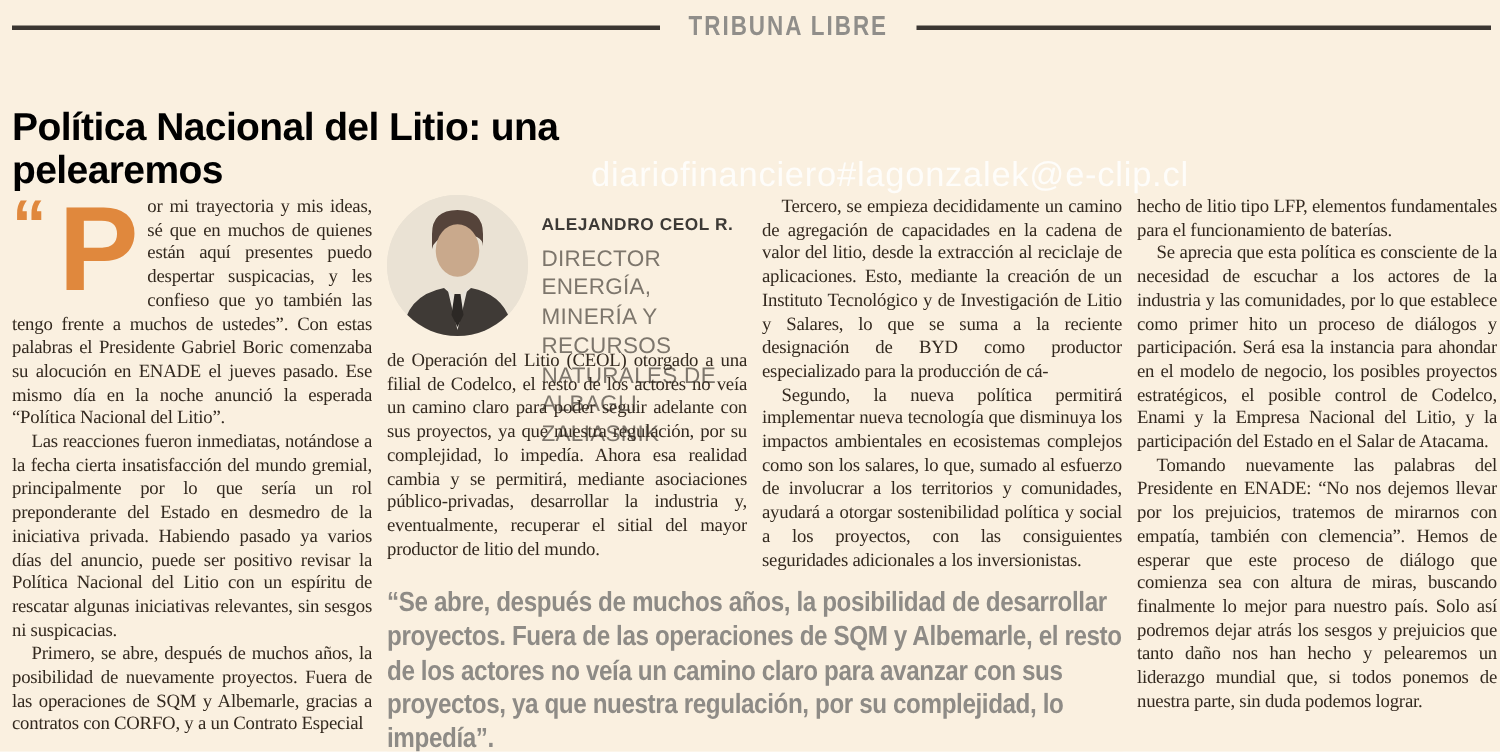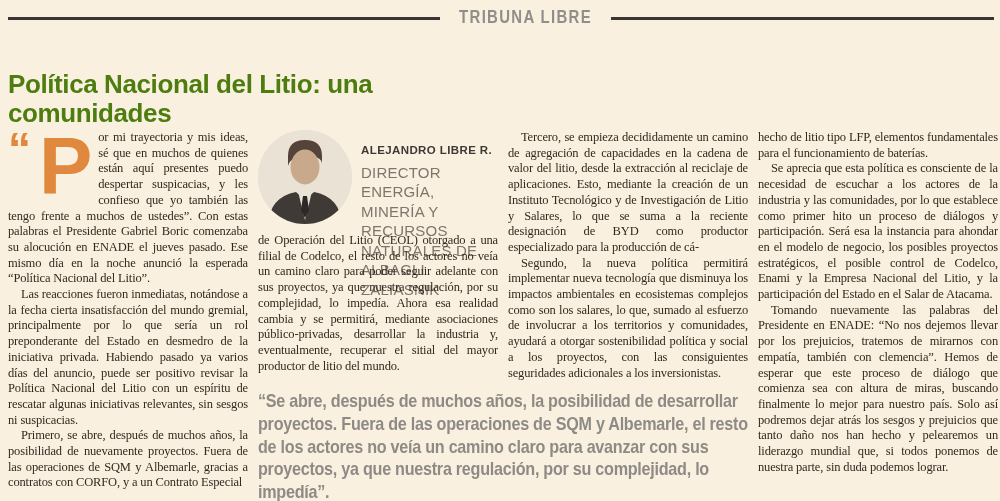--- a/index.html
+++ b/index.html
@@ -35,21 +35,21 @@
   }
   
   .headline {
     position: absolute;
     left: 8px; top: 53px;
     font-family: "Liberation Sans", sans-serif;
     font-weight: bold;
     font-size: 26px;
     line-height: 1.1;
     letter-spacing: -0.4px;
-    color: #4d7c0f;
+    color: #000000;
   }
   .headline span { display: block; }
   
   .watermark {
     position: absolute;
     left: 394px; top: 103px;
     font-family: "Liberation Sans", sans-serif;
     font-size: 23px;
     letter-spacing: 0.5px;
     color: rgba(255, 255, 255, 0.82);
@@ -151,23 +151,24 @@
 <div class="page">
 
   <div class="masthead">
     <div class="rule rule-left"></div>
     <div class="section-label">TRIBUNA LIBRE</div>
     <div class="rule rule-right"></div>
   </div>
 
   <h1 class="headline">
     <span>Política Nacional del Litio: una</span>
-    <span>comunidades</span>
+    <span>pelearemos</span>
   </h1>
 
+  <div class="watermark">diariofinanciero#lagonzalek@e-clip.cl</div>
 
   <div class="col col1">
     <p>
       <span class="dc-quote">“</span>
       <span class="dc-letter">P</span>
       <span>or mi trayectoria y mis ideas, sé que en muchos de quienes están aquí presentes puedo despertar suspicacias, y les confieso que yo también las tengo frente a muchos de ustedes”. Con estas palabras el Presidente Gabriel Boric comenzaba su alocución en ENADE el jueves pasado. Ese mismo día en la noche anunció la esperada “Política Nacional del Litio”.</span>
     </p>
     <p class="indent">Las reacciones fueron inmediatas, notándose a la fecha cierta insatisfacción del mundo gremial, principalmente por lo que sería un rol preponderante del Estado en desmedro de la iniciativa privada. Habiendo pasado ya varios días del anuncio, puede ser positivo revisar la Política Nacional del Litio con un espíritu de rescatar algunas iniciativas relevantes, sin sesgos ni suspicacias.</p>
     <p class="indent">Primero, se abre, después de muchos años, la posibilidad de nuevamente proyectos. Fuera de las operaciones de SQM y Albemarle, gracias a contratos con CORFO, y a un Contrato Especial</p>
   </div>
@@ -178,21 +179,21 @@
         <svg width="94" height="94" viewBox="0 0 94 94">
           <rect width="94" height="94" fill="#eae2d4"></rect>
           <path d="M30 26 Q30 10 47 10 Q64 10 64 26 L64 34 Q64 30 60 28 Q50 24 40 27 Q31 30 30 36 Z" fill="#55433a"></path>
           <ellipse cx="47" cy="37" rx="14.5" ry="17.5" fill="#c9a98c"></ellipse>
           <path d="M10 94 Q12 67 38 62 L47 70 L56 62 Q82 67 84 94 Z" fill="#3f3a36"></path>
           <path d="M40 61 L47 70 L54 61 L51 74 L47 90 L43 74 Z" fill="#e8e3da"></path>
           <path d="M45 66 L49 66 L51 80 L47 88 L43 80 Z" fill="#2c2825"></path>
         </svg>
       </div>
       <div class="author-meta">
-        <div class="author-name">ALEJANDRO LIBRE R.</div>
+        <div class="author-name">ALEJANDRO CEOL R.</div>
         <div class="author-role">DIRECTOR ENERGÍA, MINERÍA Y RECURSOS NATURALES DE ALBAGLI ZALIASNIK</div>
       </div>
     </div>
     <p>de Operación del Litio (CEOL) otorgado a una filial de Codelco, el resto de los actores no veía un camino claro para poder seguir adelante con sus proyectos, ya que nuestra regulación, por su complejidad, lo impedía. Ahora esa realidad cambia y se permitirá, mediante asociaciones público-privadas, desarrollar la industria y, eventualmente, recuperar el sitial del mayor productor de litio del mundo.</p>
   </div>
 
   <div class="col col3">
     <p class="indent">Tercero, se empieza decididamente un camino de agregación de capacidades en la cadena de valor del litio, desde la extracción al reciclaje de aplicaciones. Esto, mediante la creación de un Instituto Tecnológico y de Investigación de Litio y Salares, lo que se suma a la reciente designación de BYD como productor especializado para la producción de cá-</p>
     <p class="indent">Segundo, la nueva política permitirá implementar nueva tecnología que disminuya los impactos ambientales en ecosistemas complejos como son los salares, lo que, sumado al esfuerzo de involucrar a los territorios y comunidades, ayudará a otorgar sostenibilidad política y social a los proyectos, con las consiguientes seguridades adicionales a los inversionistas.</p>
   </div>

